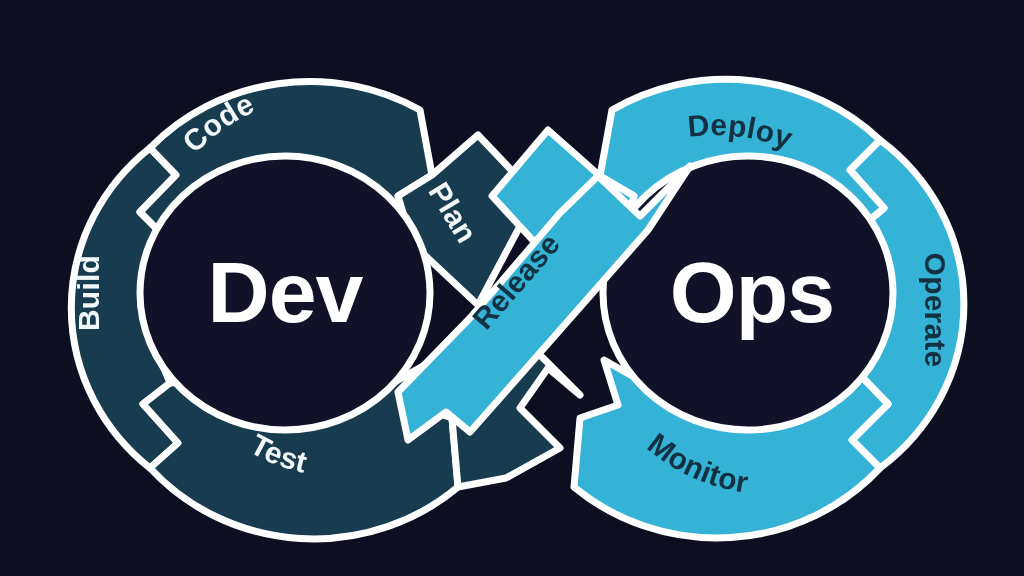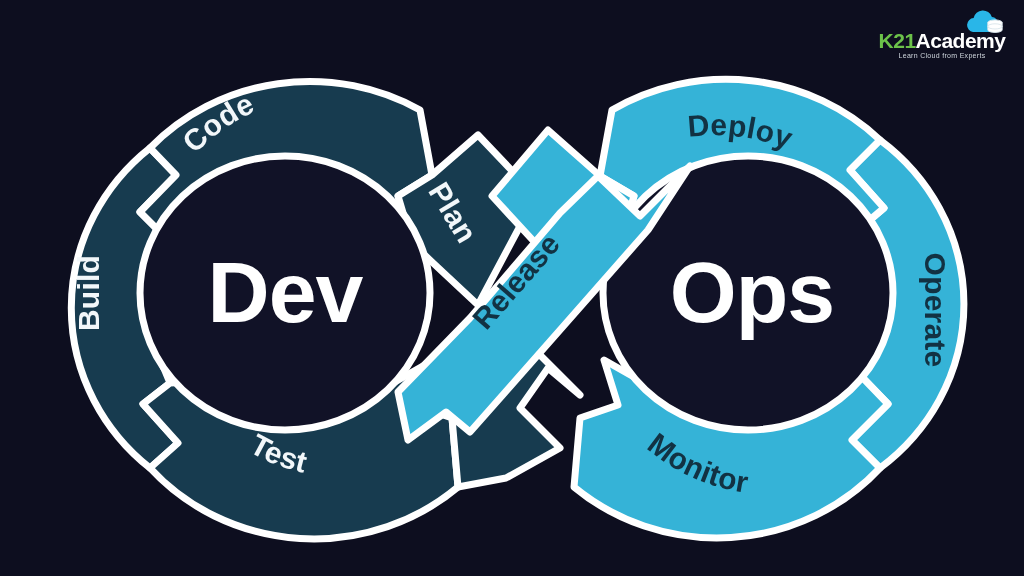--- a/index.html
+++ b/index.html
@@ -230,28 +230,14 @@
     <text class="seg-label seg-label-dark" x="0" y="0" text-anchor="middle" transform="translate(925,310) rotate(90)">Operate</text>
 
     <text class="seg-label seg-label-dark">
       <textPath href="#path-monitor" startOffset="40%" text-anchor="middle">Monitor</textPath>
     </text>
 
     <text class="center-word" x="285" y="322" text-anchor="middle">Dev</text>
     <text class="center-word" x="752" y="322" text-anchor="middle">Ops</text>
   </svg>
 
-  <div id="logo">
-    <svg id="logo-cloud" viewBox="0 0 46 26">
-      <path d="M11,22 a7,7 0 0 1 0.6,-13.9 a9.5,9.5 0 0 1 18.3,-1.2 a6.5,6.5 0 0 1 6.1,6.5 a6.4,6.4 0 0 1 -6.2,8.6 Z" fill="#29b6e8"></path>
-      <g fill="#ffffff" stroke="#d8e4ea" stroke-width="0.9">
-        <ellipse cx="33" cy="12.5" rx="7.2" ry="2.6"></ellipse>
-        <path d="M25.8,12.5 v7.4 a7.2,2.6 0 0 0 14.4,0 v-7.4"></path>
-        <ellipse cx="33" cy="16.4" rx="7.2" ry="2.6" fill="none"></ellipse>
-      </g>
-    </svg>
-    <div id="logo-wordmark">
-      <span class="logo-k21">K21</span><span class="logo-academy">Academy</span>
-    </div>
-    <div id="logo-tagline">Learn Cloud from Experts</div>
-  </div>
 
 </div>
 
 </body></html>

